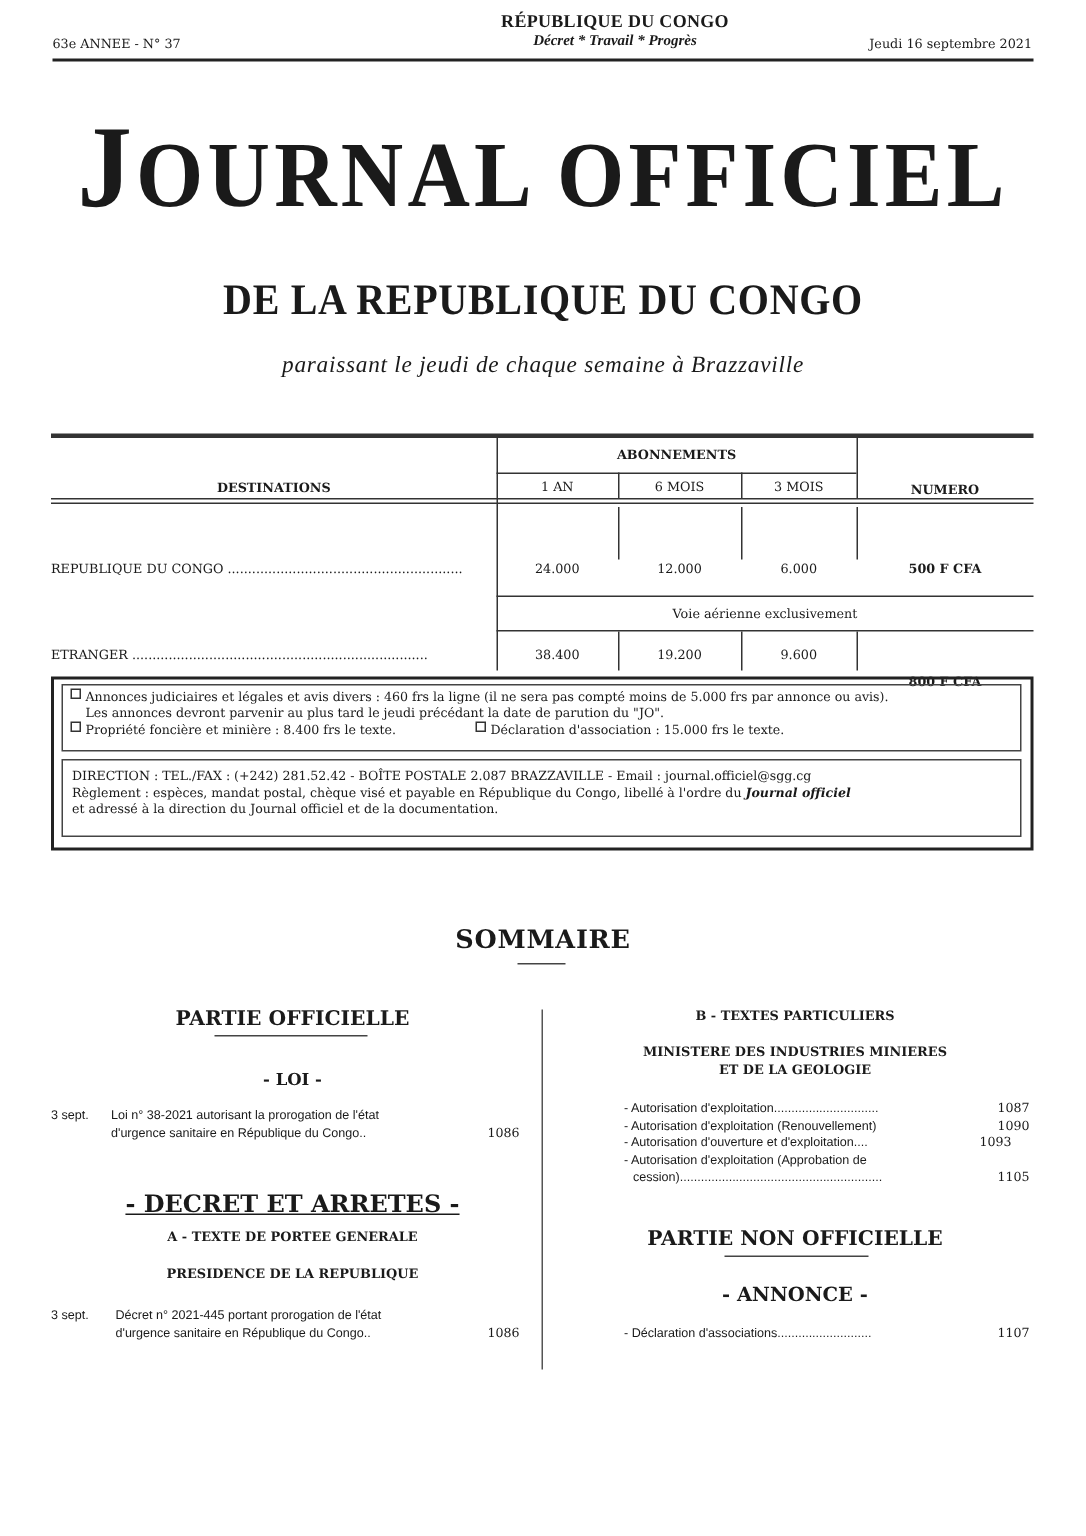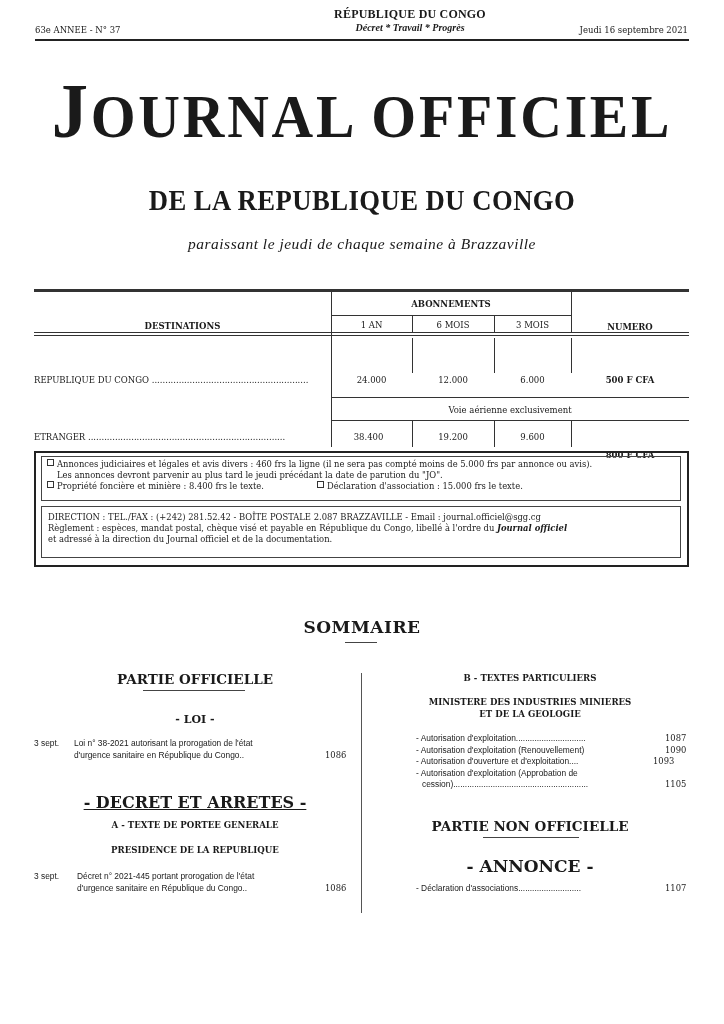--- a/index.html
+++ b/index.html
@@ -89,21 +89,21 @@
 
   <div class="cell" style="left:34px; top:375px; text-align:left; white-space:nowrap; overflow:hidden; width:282px;">REPUBLIQUE DU CONGO ..........................................................</div>
   <div class="cell" style="left:331px; width:81px; top:375px;">24.000</div>
   <div class="cell" style="left:412px; width:82px; top:375px;">12.000</div>
   <div class="cell" style="left:494px; width:77px; top:375px;">6.000</div>
   <div class="cell bold" style="left:571px; width:118px; top:375px;">500 F CFA</div>
 
   <div class="cell" style="left:331px; width:358px; top:405px;">Voie aérienne exclusivement</div>
 
   <div class="cell" style="left:34px; top:432px; text-align:left; white-space:nowrap; overflow:hidden; width:282px;">ETRANGER .........................................................................</div>
-  <div class="cell" style="left:316px; width:81px; top:432px;padding-left:12px;">38.400</div>
+  <div class="cell" style="left:331px; width:81px; top:432px;">38.400</div>
   <div class="cell" style="left:412px; width:82px; top:432px;">19.200</div>
   <div class="cell" style="left:494px; width:77px; top:432px;">9.600</div>
   <div class="cell bold" style="left:571px; width:118px; top:432px;margin-top:18px;">800 F CFA</div>
 </div>
 
 <div class="abs outer-box"></div>
 <div class="abs inner-box1"></div>
 <div class="abs info-text" style="left:47px; top:459px;"><span class="sq"></span><span>Annonces judiciaires et légales et avis divers : 460 frs la ligne (il ne sera pas compté moins de 5.000 frs par annonce ou avis).</span></div>
 <div class="abs info-text" style="left:57px; top:470px;">Les annonces devront parvenir au plus tard le jeudi précédant la date de parution du "JO".</div>
 <div class="abs info-text" style="left:47px; top:481px;"><span class="sq"></span><span>Propriété foncière et minière : 8.400 frs le texte.</span></div>
@@ -153,15 +153,15 @@
   <div>- Autorisation d'exploitation (Approbation de</div>
   <div style="padding-left:6px;">  cession)..........................................................</div>
 </div>
 <div class="pg" style="left:665px; top:733px;">1087</div>
 <div class="pg" style="left:665px; top:744.5px;">1090</div>
 <div class="pg" style="left:653px; top:756px;">1093</div>
 <div class="pg" style="left:665px; top:779px;">1105</div>
 
 <div class="abs sec-head" style="left:370px; width:320px; top:818px; font-size:13.5px;">PARTIE NON OFFICIELLE</div>
 <div class="abs sec-rule" style="left:483px; width:96px; top:837px;"></div>
-<div class="abs sec-head" style="left:370px; width:320px; top:856px; font-size:17px;">- ANNONCE -</div>
+<div class="abs sec-head" style="left:370px; width:320px; top:856px; font-size:13px;">- ANNONCE -</div>
 <div class="abs entry" style="left:416px; top:883px;">- Déclaration d'associations...........................</div>
 <div class="pg" style="left:665px; top:883px;">1107</div>
 
 </body></html>

